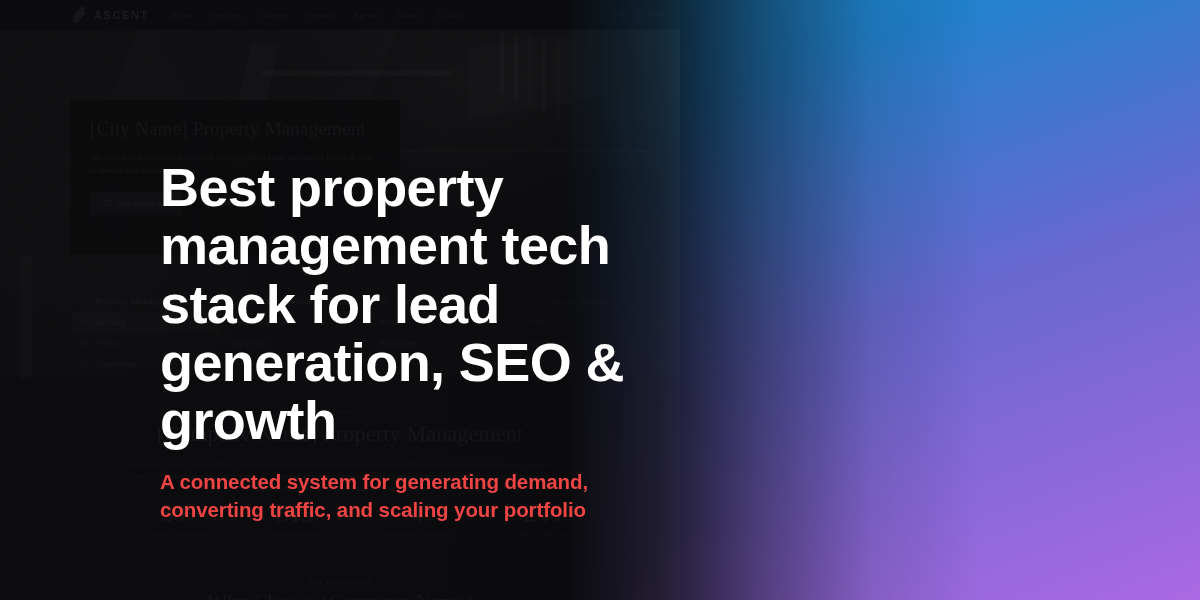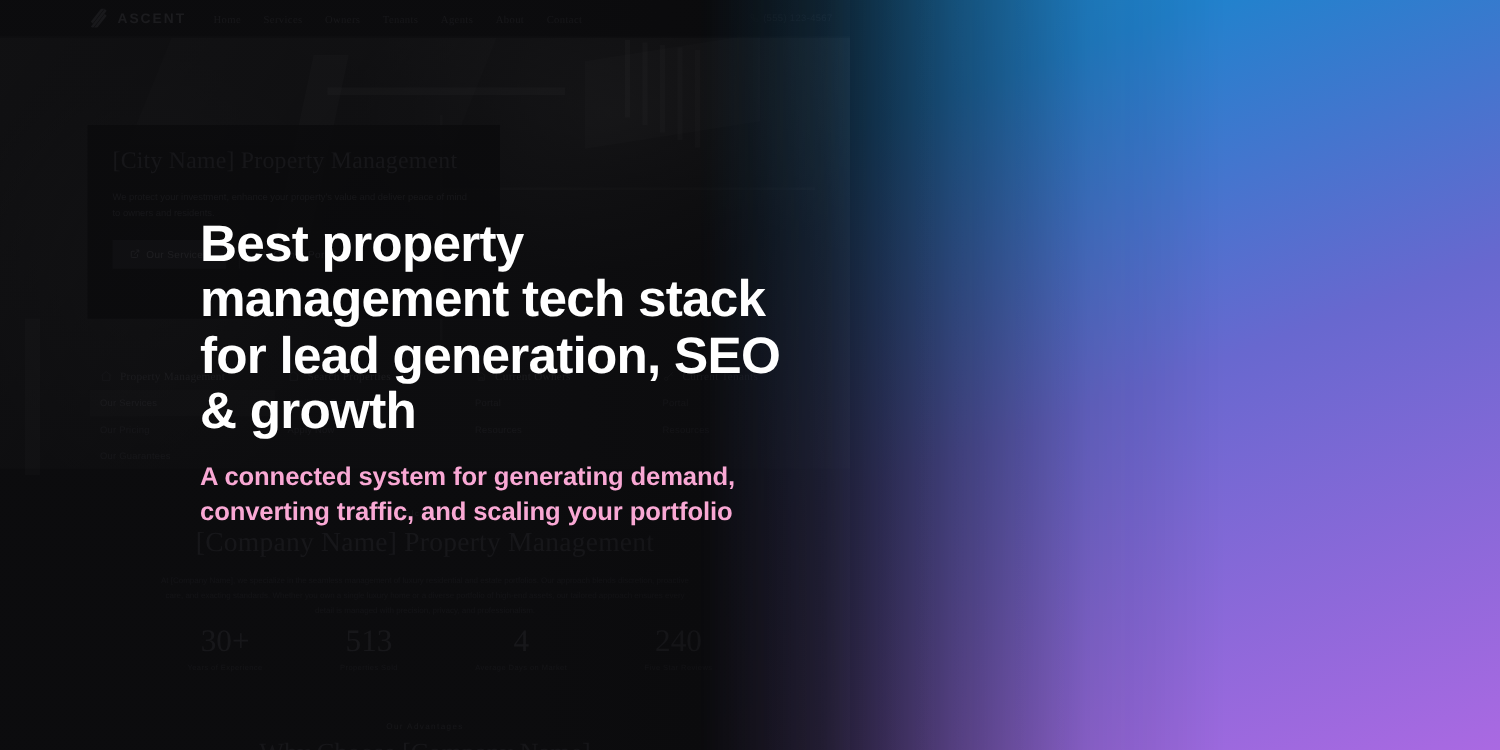--- a/index.html
+++ b/index.html
@@ -313,33 +313,32 @@
   }
 
   
   .overlay-text {
     position: absolute;
     left: 160px; top: 158px;
     width: 500px;
     z-index: 10;
   }
   .headline {
-    font-size: 41px;
+    font-size: 54px;
     line-height: 1.08;
     font-weight: 700;
     color: #ffffff;
     letter-spacing: -0.6px;
-    margin-top: 15px;
   }
   .subhead {
     margin-top: 18px;
     font-size: 20.5px;
     line-height: 1.38;
     font-weight: 700;
-    color: #f9a8d4;
+    color: #ef4444;
     letter-spacing: -0.1px;
     max-width: 490px;
   }
 </style>
 </head>
 <body>
 
 <div id="stage">
 
   <div class="site-bg">

